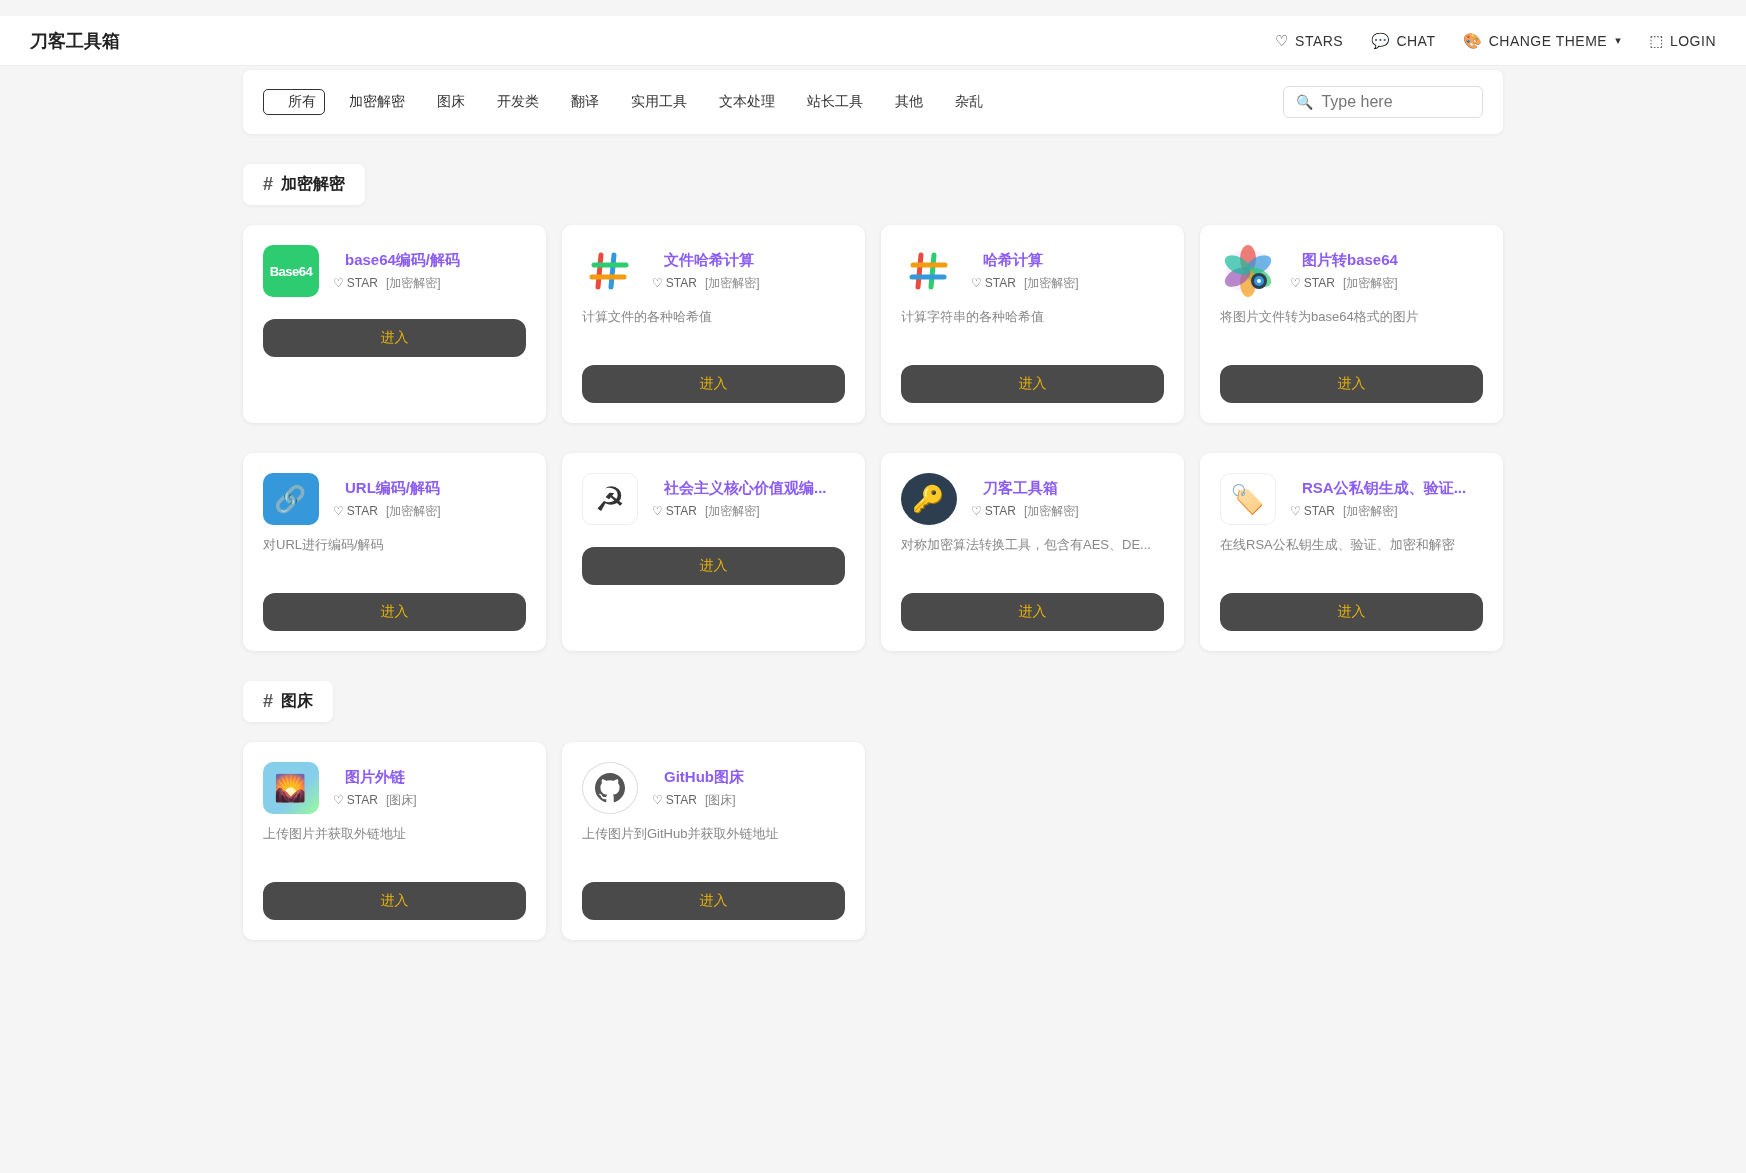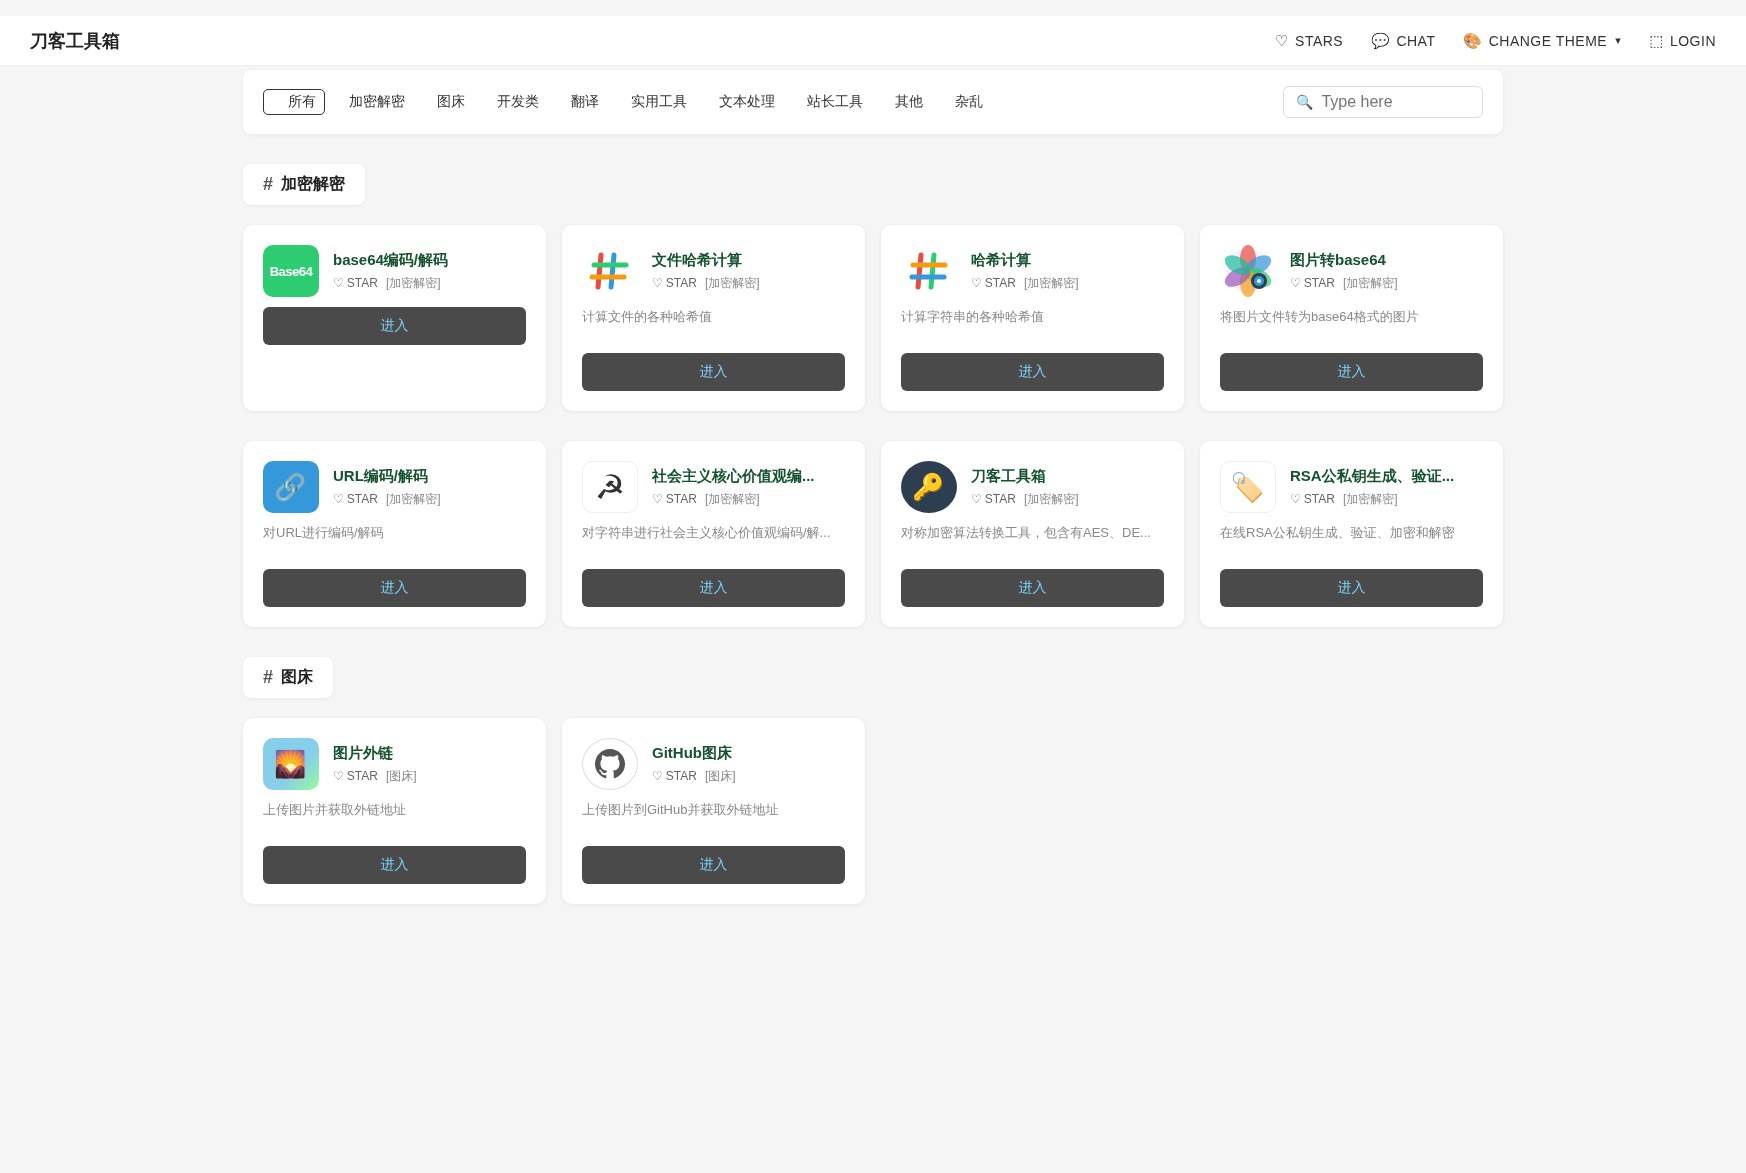--- a/index.html
+++ b/index.html
@@ -171,21 +171,22 @@
       overflow: hidden;
     }
     .tool-info {
       display: flex;
       flex-direction: column;
       gap: 5px;
     }
     .tool-name {
       font-size: 15px;
       font-weight: 600;
-      color: #14532d;
+      color: #8b5cf6;
+      margin-left: 12px;
     }
     .tool-meta {
       display: flex;
       align-items: center;
       gap: 8px;
       font-size: 12px;
       color: #666;
     }
     .tool-star {
       display: flex;
@@ -198,28 +199,28 @@
       font-size: 12px;
     }
     .tool-desc {
       font-size: 13px;
       color: #888;
       line-height: 1.5;
       min-height: 36px;
     }
     .tool-enter-btn {
       background: #4a4a4a;
-      color: #7dd3fc;
+      color: #eab308;
       border: none;
-      border-radius: 6px;
+      border-radius: 12px;
       padding: 10px;
       font-size: 14px;
       cursor: pointer;
       width: 100%;
-      margin-top: 0;
+      margin-top: 12px;
     }
 
     
     .icon-base64 {
       background: #2ecc71;
       color: #fff;
       font-size: 13px;
       font-weight: bold;
       letter-spacing: -0.5px;
     }
@@ -403,21 +404,20 @@
       <div class="tool-card-header">
         <div class="tool-icon" style="background:#fff; font-size:34px; border:1px solid #eee;">☭</div>
         <div class="tool-info">
           <span class="tool-name">社会主义核心价值观编...</span>
           <div class="tool-meta">
             <span class="tool-star">♡ <span>STAR</span></span>
             <span class="tool-category">[加密解密]</span>
           </div>
         </div>
       </div>
-      <div class="tool-desc">对字符串进行社会主义核心价值观编码/解...</div>
       <button class="tool-enter-btn">进入</button>
     </div>
 
     <div class="tool-card">
       <div class="tool-card-header">
         <div class="tool-icon" style="background:#2c3e50; border-radius:50%; font-size:26px;">🔑</div>
         <div class="tool-info">
           <span class="tool-name">刀客工具箱</span>
           <div class="tool-meta">
             <span class="tool-star">♡ <span>STAR</span></span>

